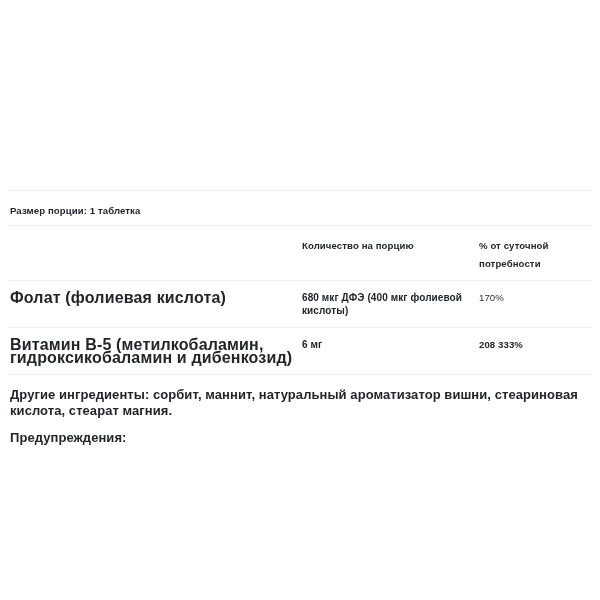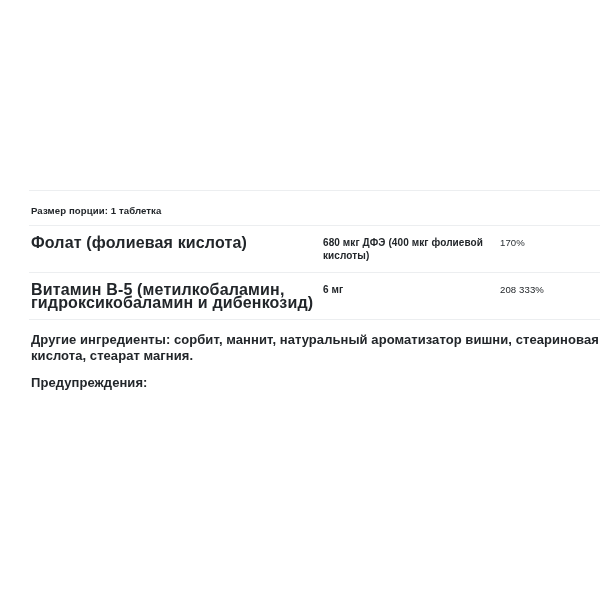--- a/index.html
+++ b/index.html
@@ -13,21 +13,20 @@
     font-family: "Liberation Sans", sans-serif;
     -webkit-font-smoothing: antialiased;
     overflow: hidden;
   }
 
   .page {
     position: relative;
     width: 508px;
     height: 600px;
     background: #ffffff;
-    margin-left: 21px;
   }
 
   .content {
     position: absolute;
     left: 0;
     top: 190px;
     width: 600px;
   }
 
   
@@ -97,21 +96,21 @@
     font-size: 10px;
     font-weight: bold;
     color: #22262a;
     line-height: 13px;
     padding-right: 14px;
     letter-spacing: 0.01em;
   }
 
   .cell-dv {
     font-size: 9.6px;
-    font-weight: normal;
+    font-weight: bold;
     color: #22262a;
     line-height: 13px;
     letter-spacing: 0.01em;
   }
 
   .cell-dv.regular {
     font-weight: normal;
     color: #2b3034;
   }
 
@@ -146,20 +145,31 @@
         <col class="col-dv">
       </colgroup>
       <tbody>
 
         <tr class="row-serving">
           <td colspan="3">
             <span class="serving-text">Размер порции: 1 таблетка</span>
           </td>
         </tr>
 
+        <tr class="row-head">
+          <td>
+            <span class="head-text"></span>
+          </td>
+          <td>
+            <span class="head-text">Количество на порцию</span>
+          </td>
+          <td>
+            <span class="head-text">% от суточной потребности</span>
+          </td>
+        </tr>
 
         <tr class="row-data">
           <td class="cell-name">Фолат (фолиевая кислота)</td>
           <td class="cell-amount">680 мкг ДФЭ (400 мкг фолиевой кислоты)</td>
           <td class="cell-dv regular">170%</td>
         </tr>
 
         <tr class="row-data last">
           <td class="cell-name">Витамин B-5 (метилкобаламин, гидроксикобаламин и дибенкозид)</td>
           <td class="cell-amount">6 мг</td>

